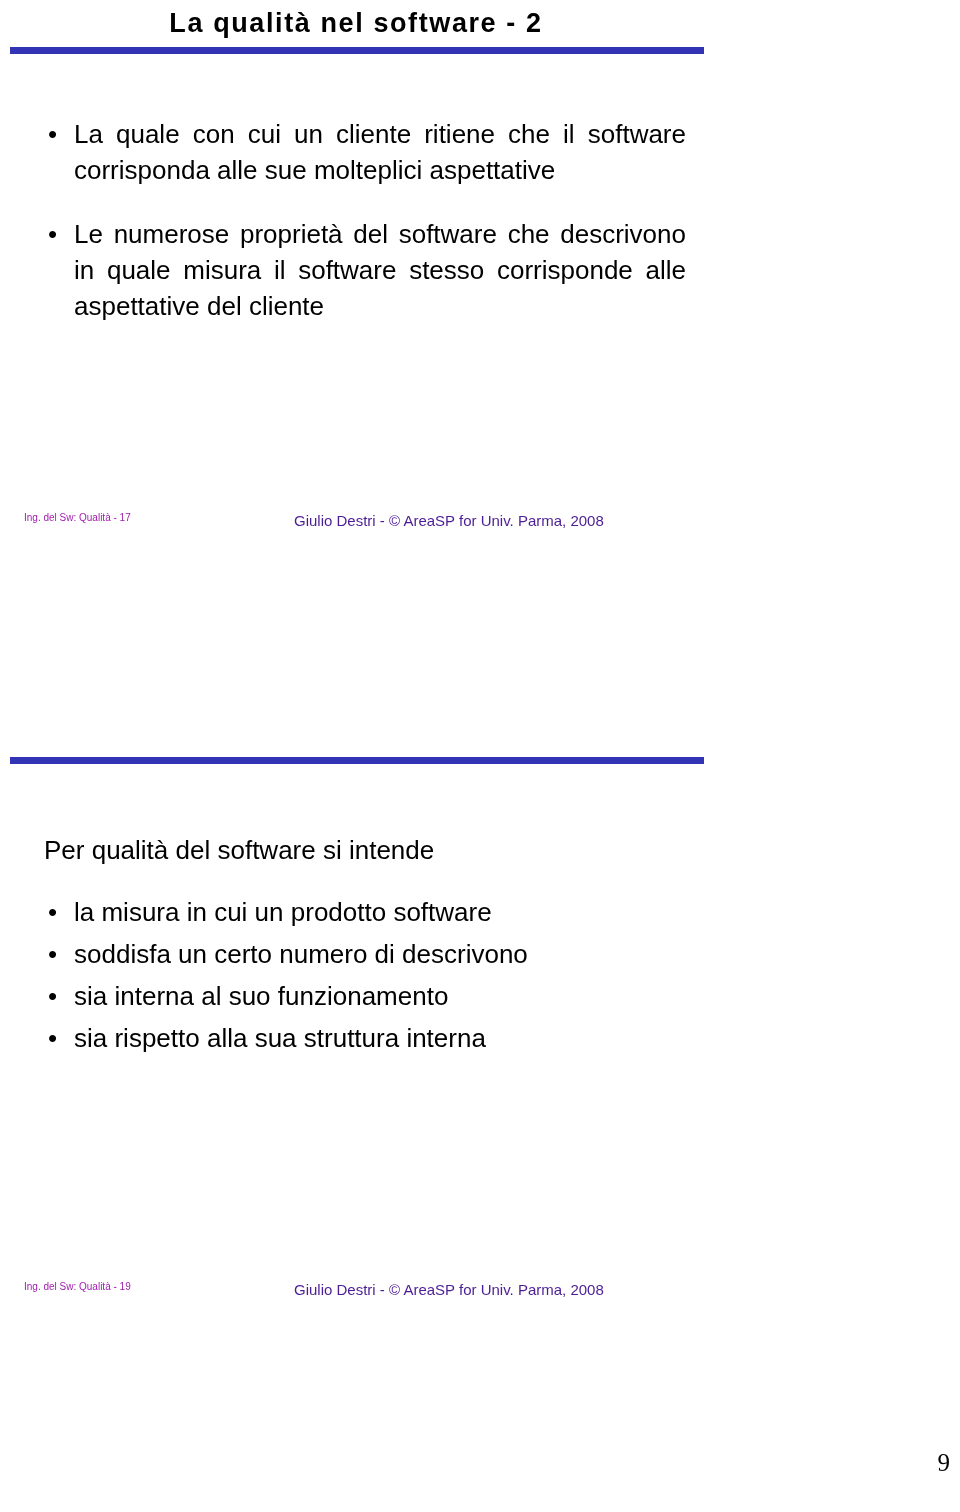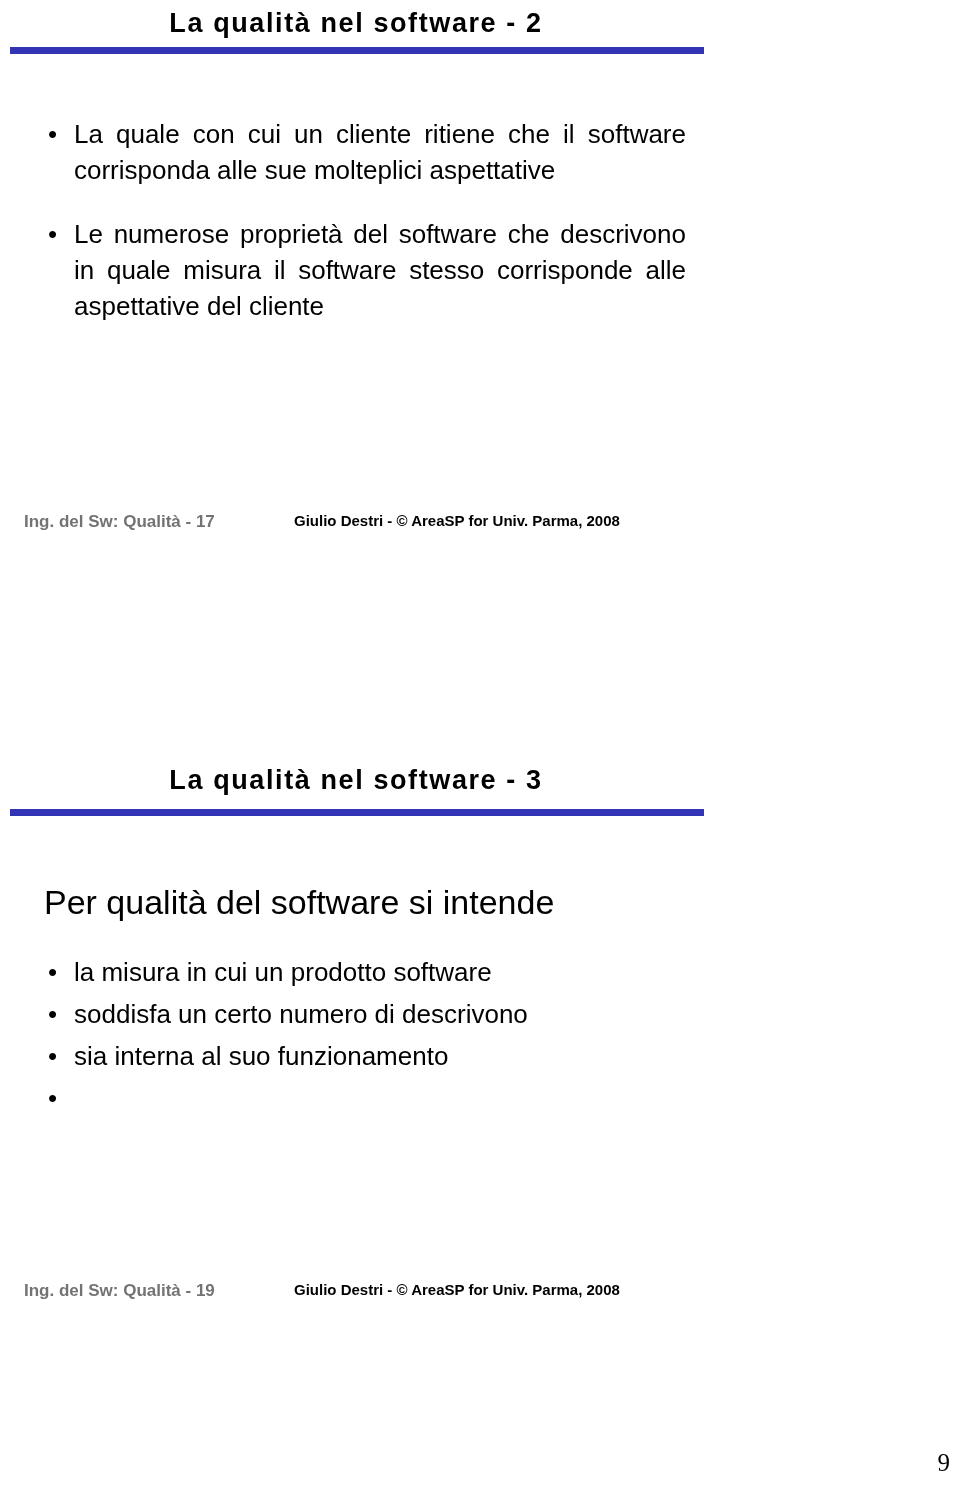--- a/index.html
+++ b/index.html
@@ -95,21 +95,21 @@
     text-align: justify;
     text-align-last: left;
     padding-right: 80px;
   }
 
   #slide-1 .bullet-item.first { margin-top: 62px; }
   #slide-1 .bullet-item.second { margin-top: 28px; }
 
   
   .intro-line {
-    font-size: 34px;
+    font-size: 26px;
     line-height: 36px;
     padding-left: 38px;
     margin-top: 68px;
   }
 
   #slide-2 .bullet-item {
     text-align: left;
     margin-top: 6px;
   }
 
@@ -121,33 +121,33 @@
     height: 22px;
   }
 
   #footer-1 { top: 512px; }
   #footer-2 { top: 1281px; }
 
   .footer-left {
     position: absolute;
     left: 18px;
     top: 0;
-    font-size: 17px;
-    font-weight: bold;
-    color: #737373;
+    font-size: 10px;
+    font-weight: normal;
+    color: #a21caf;
     white-space: nowrap;
   }
 
   .footer-right {
     position: absolute;
     left: 288px;
     top: 0;
     font-size: 15px;
-    font-weight: bold;
-    color: #000000;
+    font-weight: normal;
+    color: #4c1d95;
     white-space: nowrap;
   }
 
   
   .page-number {
     position: absolute;
     right: 16px;
     bottom: 8px;
     font-family: "Liberation Serif", serif;
     font-size: 25px;
@@ -179,21 +179,20 @@
     </div>
   </section>
 
   <div class="footer" id="footer-1">
     <span class="footer-left">Ing. del Sw: Qualità - 17</span>
     <span class="footer-right">Giulio Destri - © AreaSP for Univ. Parma,  2008</span>
   </div>
 
   <section class="slide" id="slide-2">
 
-    <h1 class="slide-title">La qualità nel software - 3</h1>
 
     <div class="title-rule"></div>
 
     <div class="body-block">
       <p class="intro-line">Per qualità del software si intende</p>
 
       <ul class="bullet-list">
         <li class="bullet-item">
           <span class="dot">•</span>
           <span>la misura in cui un prodotto software</span>
@@ -201,20 +200,21 @@
         <li class="bullet-item">
           <span class="dot">•</span>
           <span>soddisfa un certo numero di descrivono</span>
         </li>
         <li class="bullet-item">
           <span class="dot">•</span>
           <span>sia interna al suo funzionamento</span>
         </li>
         <li class="bullet-item">
           <span class="dot">•</span>
+          <span>sia rispetto alla sua struttura interna</span>
         </li>
       </ul>
     </div>
   </section>
 
   <div class="footer" id="footer-2">
     <span class="footer-left">Ing. del Sw: Qualità - 19</span>
     <span class="footer-right">Giulio Destri - © AreaSP for Univ. Parma,  2008</span>
   </div>
 

